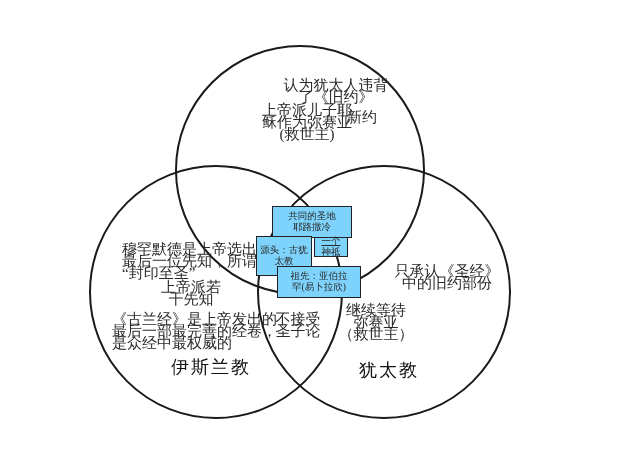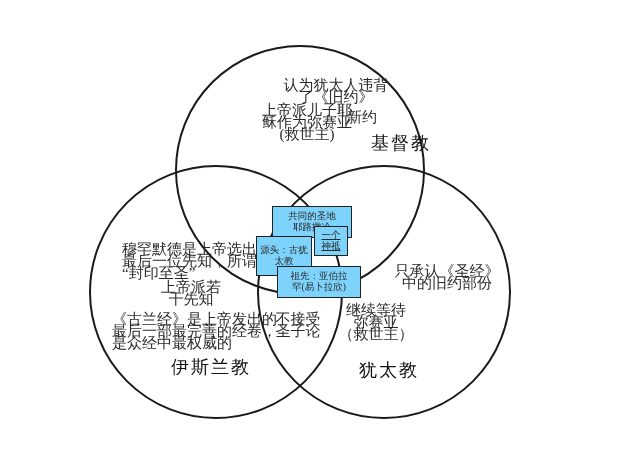--- a/index.html
+++ b/index.html
@@ -52,41 +52,40 @@
   #note-muhammad{left:122px;top:243px;}
   #note-prophets{left:191px;top:293px;}
   #note-quran{left:112px;top:313px;}
   #label-islam{left:211px;top:367px;}
   #note-reject-son{left:298px;top:325px;}
   #note-old-testament-only{left:447px;top:277px;}
   #note-waiting-messiah{left:376px;top:322px;text-align:center;}
   #label-judaism{left:389px;top:370px;}
   #box-holy-city{left:272px;top:206px;width:80px;height:32px;}
   #box-origin{left:256px;top:236px;width:56px;height:40px;}
-  #box-one-god{left:314px;top:226px;width:34px;height:30px;text-decoration:underline;}
+  #box-one-god{left:314px;top:237px;width:34px;height:20px;text-decoration:underline;}
   #box-ancestor{left:277px;top:266px;width:84px;height:32px;}
 </style>
 </head>
 <body>
 
 <div class="stage">
 
   <svg class="venn-svg" width="640" height="452" viewBox="0 0 640 452">
     <circle cx="300" cy="170" r="124" fill="none" stroke="#1a1a1a" stroke-width="2"></circle>
     <circle cx="216" cy="292" r="126" fill="none" stroke="#1a1a1a" stroke-width="2"></circle>
     <circle cx="384" cy="292" r="126" fill="none" stroke="#1a1a1a" stroke-width="2"></circle>
   </svg>
 
   <div class="note" id="note-broke-covenant">认为犹太人违背
 了《旧约》</div>
   <div class="note" id="note-god-sent-son">上帝派儿子耶
 稣作为弥赛亚
 (救世主)</div>
   <div class="note" id="note-new-testament">新约</div>
-  <div class="circle-label" id="label-christianity">基督教</div>
 
   <div class="note left" id="note-muhammad">穆罕默德是上帝选出的
 最后一位先知，所谓
 “封印至圣”</div>
   <div class="note" id="note-prophets">上帝派若
 干先知</div>
   <div class="note left" id="note-quran">《古兰经》是上帝发出的
 最后一部最完善的经卷，
 是众经中最权威的</div>
   <div class="circle-label" id="label-islam">伊斯兰教</div>

